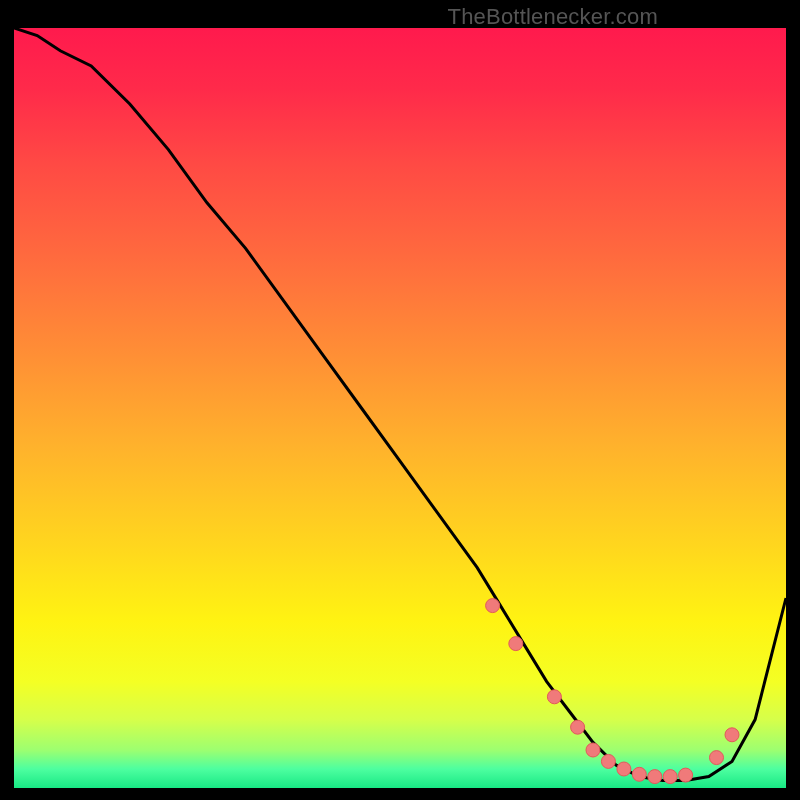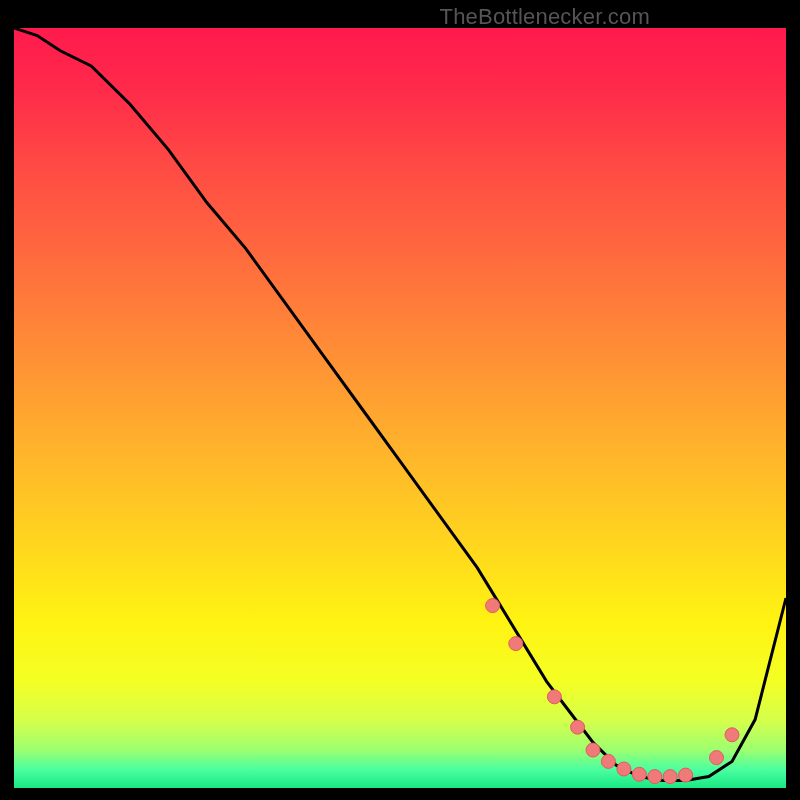--- a/index.html
+++ b/index.html
@@ -9,20 +9,21 @@
     height: 800px;
     background: #000;
     overflow: hidden;
     font-family: Arial, Helvetica, sans-serif;
   }
   .frame {
     position: relative;
     width: 664px;
     height: 800px;
     background: #000;
+    padding-left: 8px;
   }
   .watermark {
     position: absolute;
     top: 4px;
     right: 14px;
     color: #555;
     font-size: 22px;
     font-weight: 500;
     letter-spacing: 0.2px;
     user-select: none;

